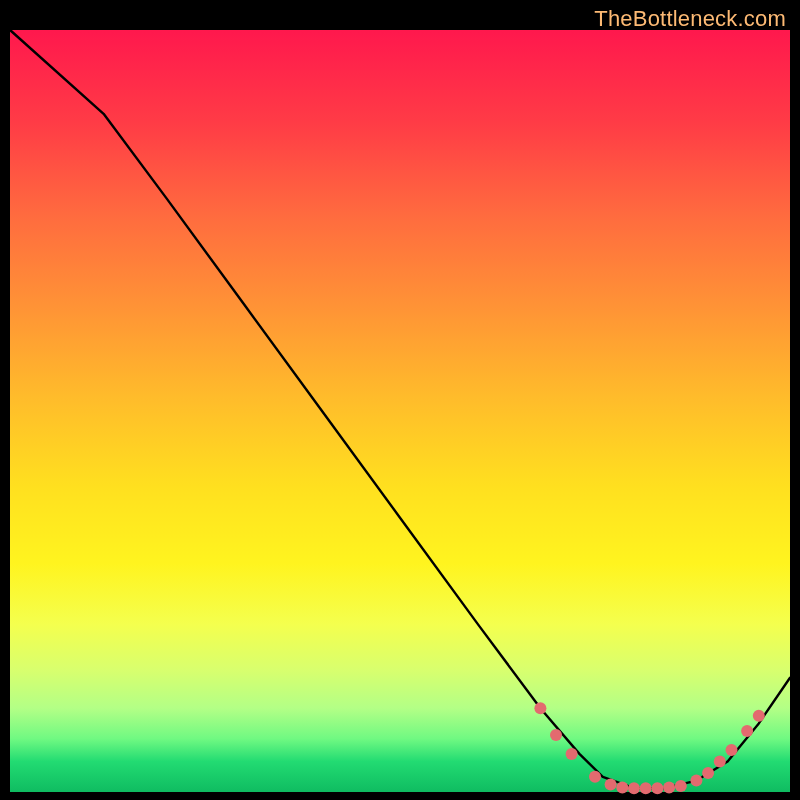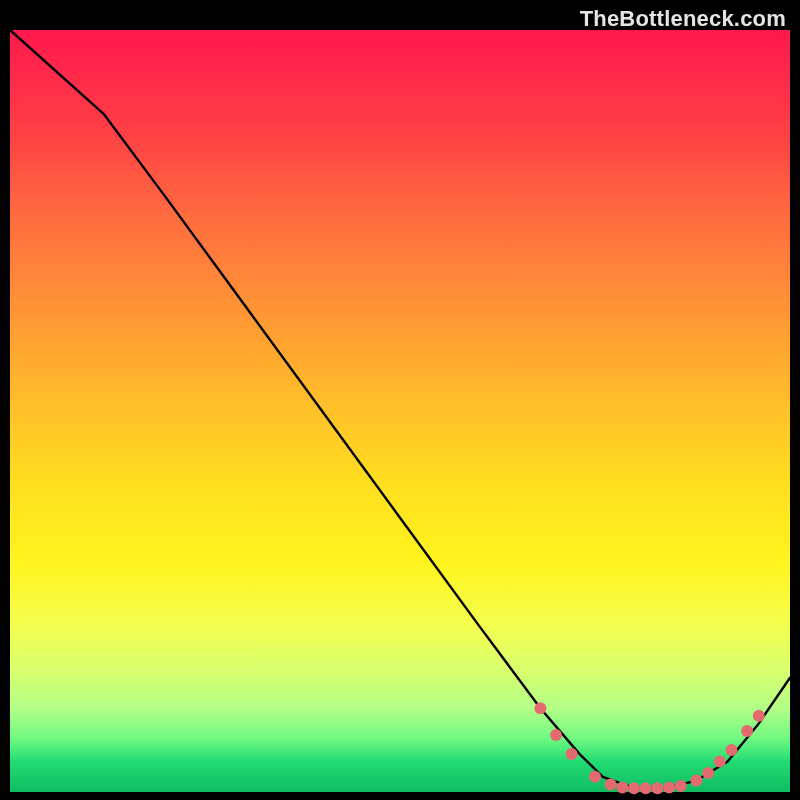--- a/index.html
+++ b/index.html
@@ -8,23 +8,23 @@
     height: 800px;
     background: #000;
     position: relative;
     font-family: Arial, Helvetica, sans-serif;
     overflow: hidden;
   }
   .watermark {
     position: absolute;
     top: 6px;
     right: 14px;
-    color: #e5e5e5;
+    color: #fdba74;
     font-size: 22px;
-    font-weight: 700;
+    font-weight: 400;
     letter-spacing: 0.2px;
     z-index: 10;
   }
   .plot-outer {
     position: absolute;
     left: 10px;
     top: 30px;
     width: 780px;
     height: 762px;
     background: #000;

